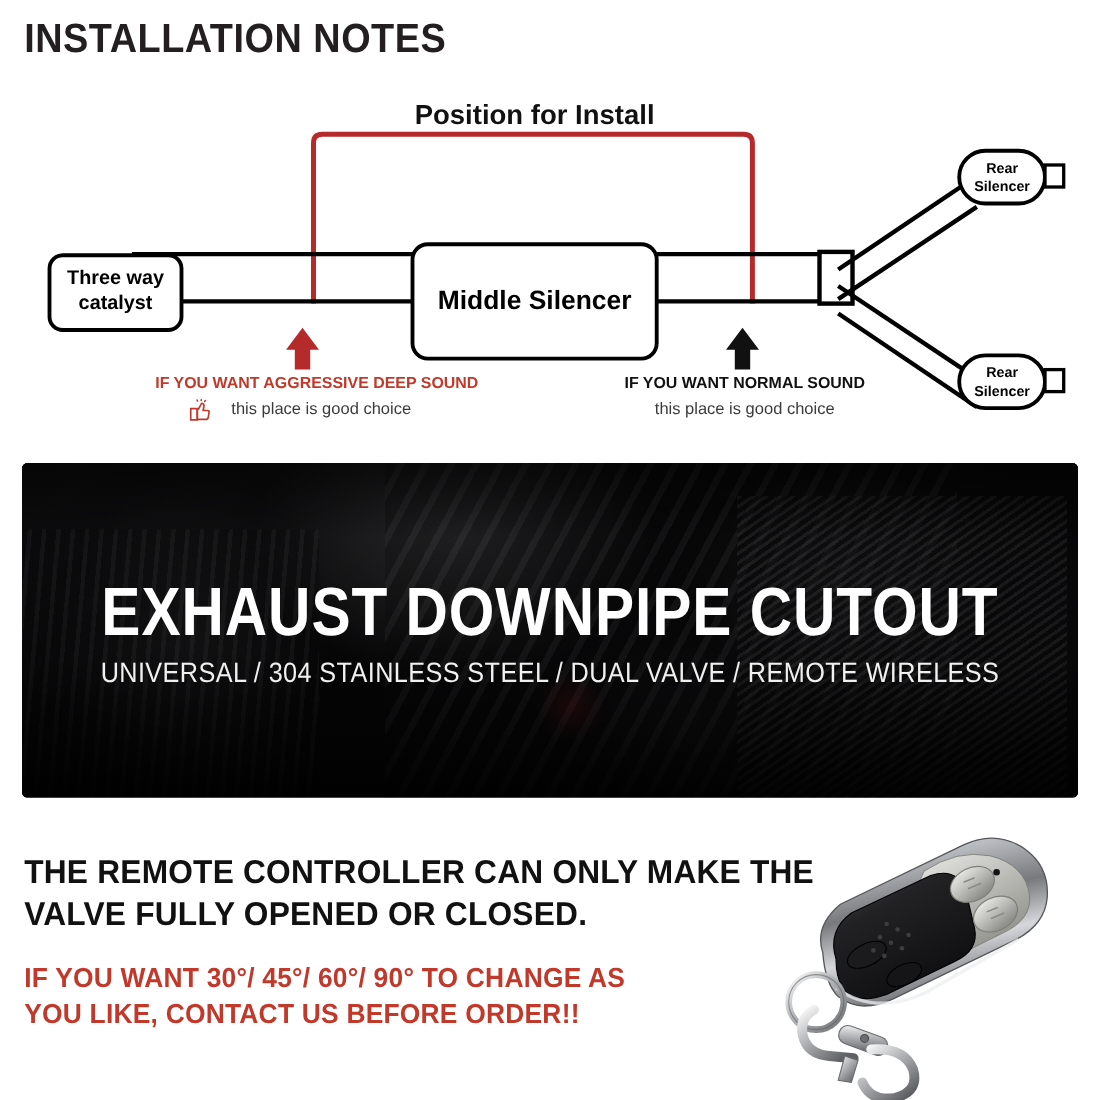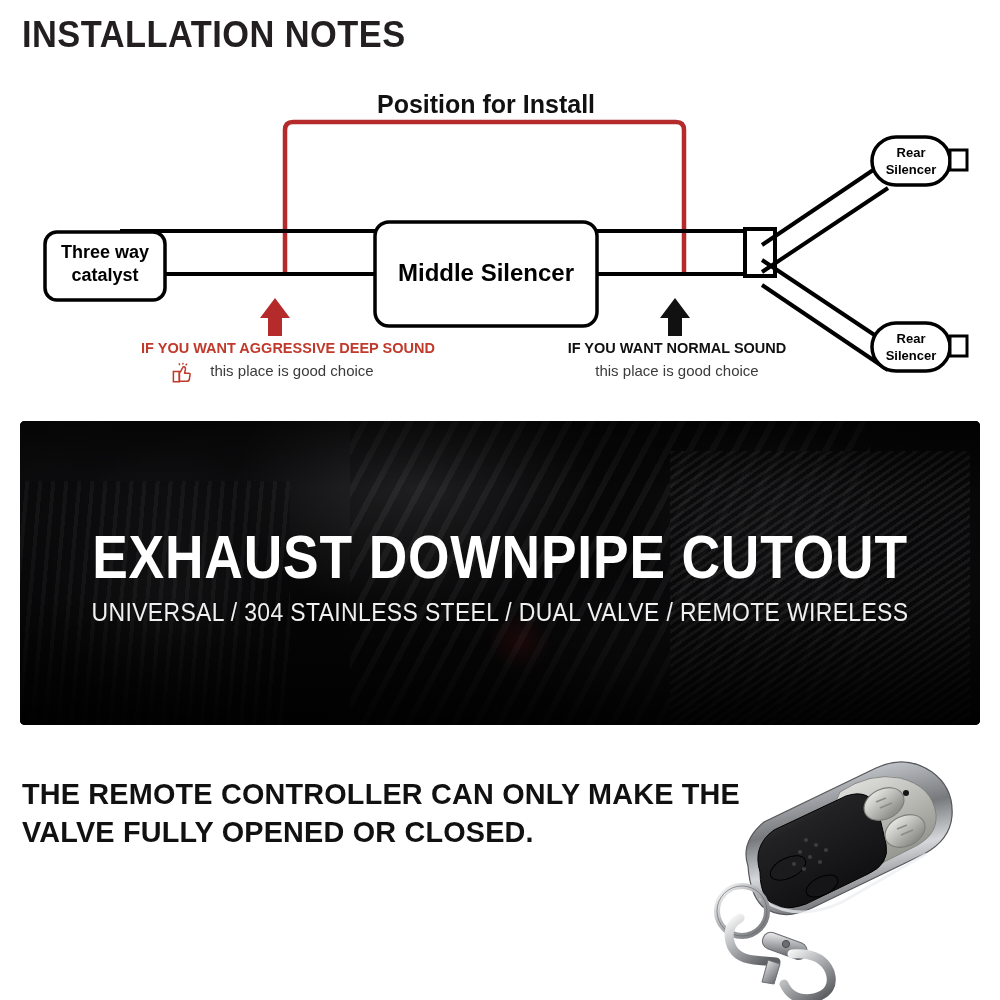--- a/index.html
+++ b/index.html
@@ -245,20 +245,24 @@
   <div id="hero-vignette"></div>
   <div id="hero-text">
     <div id="hero-headline">EXHAUST DOWNPIPE CUTOUT</div>
     <div id="hero-subline">UNIVERSAL / 304 STAINLESS STEEL / DUAL VALVE / REMOTE WIRELESS</div>
   </div>
 </div>
 
 <div id="bottom-notes">
   <div class="note-black">THE REMOTE CONTROLLER CAN ONLY MAKE THE</div>
   <div class="note-black">VALVE FULLY OPENED OR CLOSED.</div>
+  <div id="note-red-block">
+    <div class="note-red">IF YOU WANT 30°/ 45°/ 60°/ 90° TO CHANGE AS</div>
+    <div class="note-red">YOU LIKE, CONTACT US BEFORE ORDER!!</div>
+  </div>
 </div>
 
 <div id="remote-fob">
   <svg width="300" height="252" viewBox="0 0 300 252" xmlns="http://www.w3.org/2000/svg">
     <defs>
       <linearGradient id="chromeBody" x1="0" y1="0" x2="0.3" y2="1">
         <stop offset="0%" stop-color="#f4f4f4"></stop>
         <stop offset="22%" stop-color="#b9bcc0"></stop>
         <stop offset="48%" stop-color="#77797d"></stop>
         <stop offset="72%" stop-color="#d5d7da"></stop>

